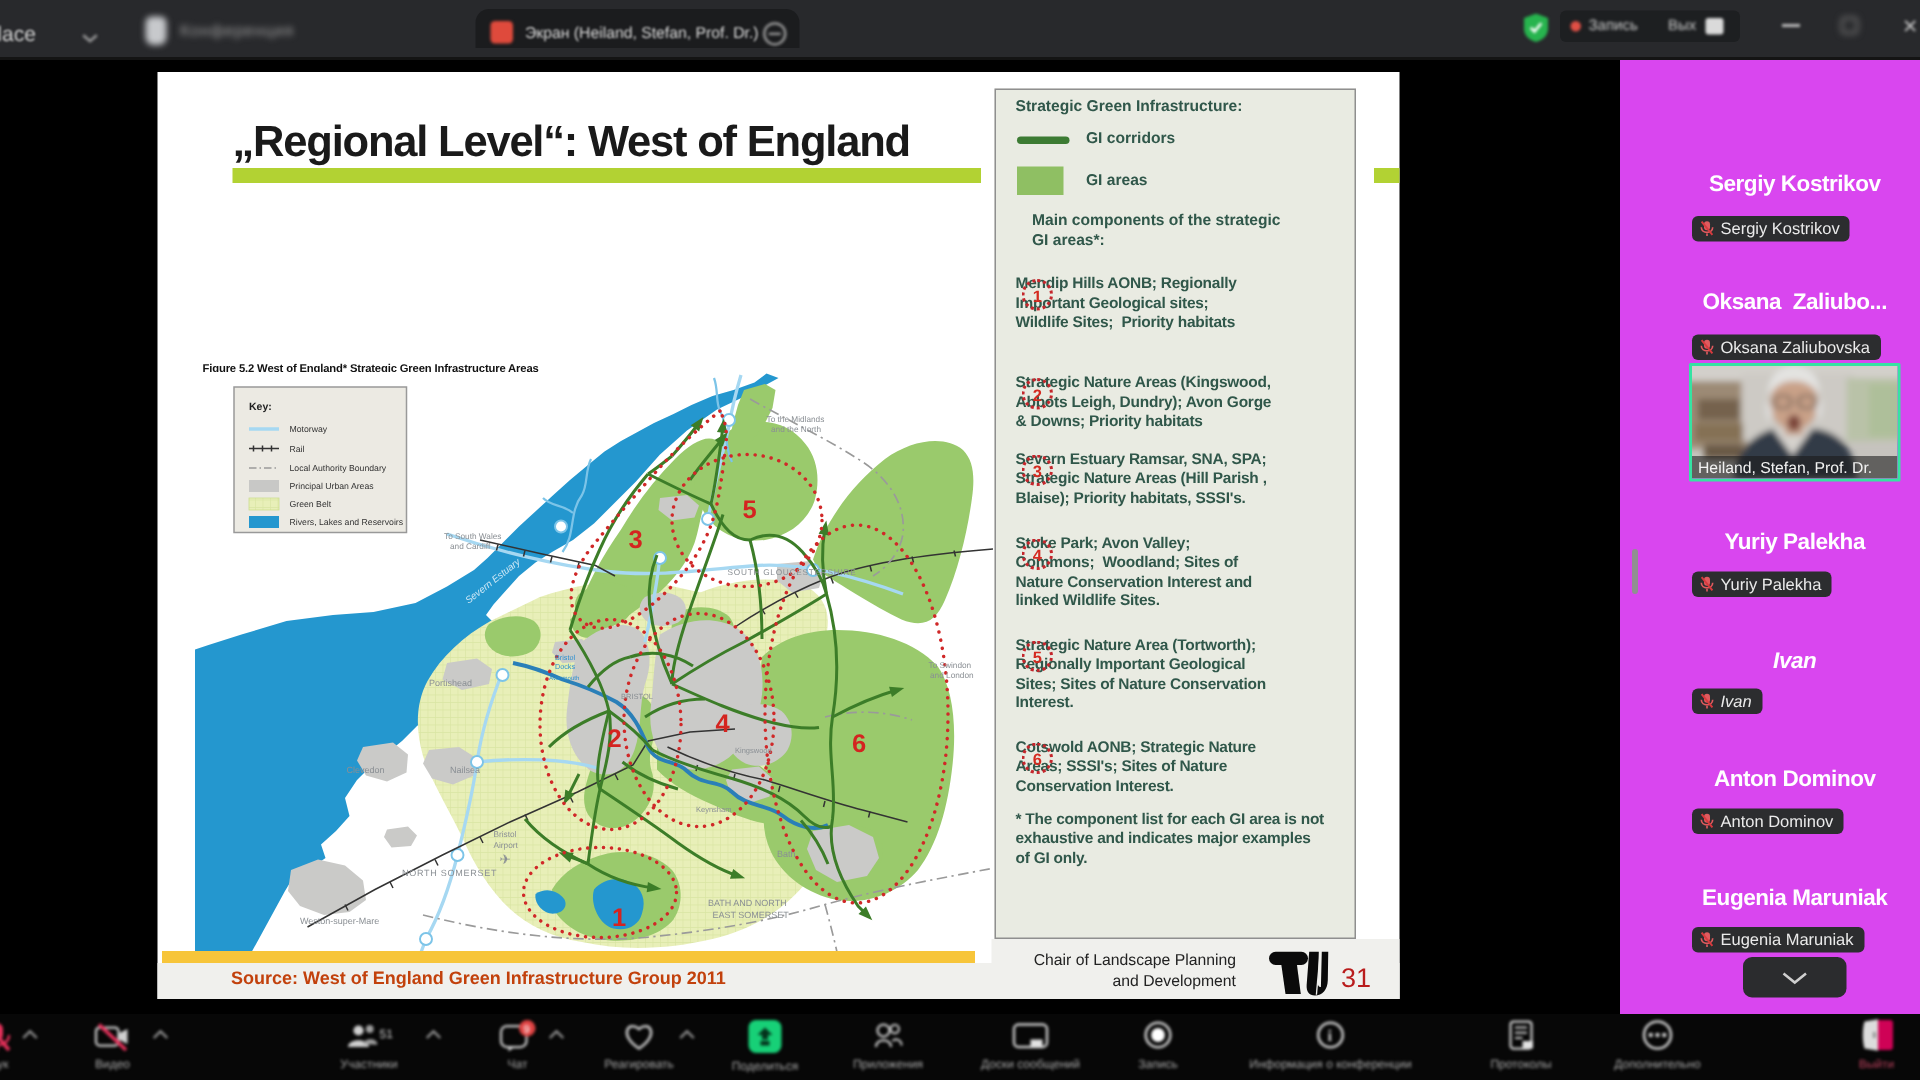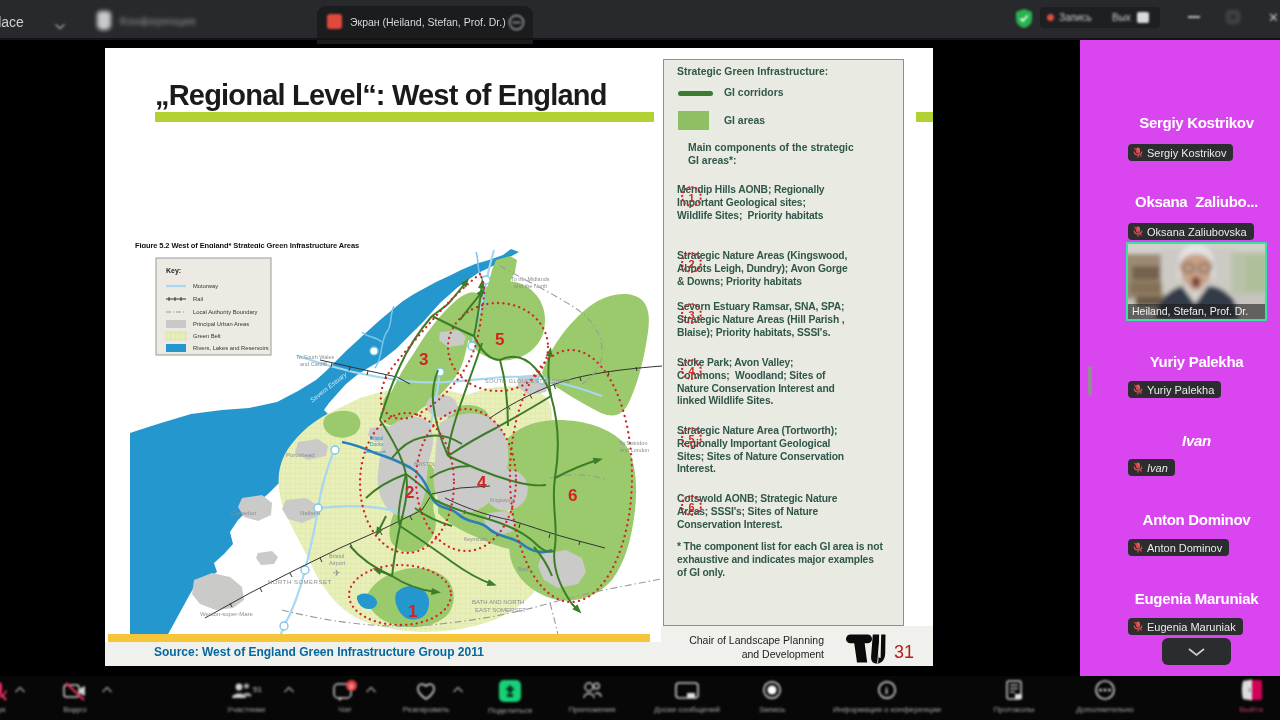--- a/index.html
+++ b/index.html
@@ -5,21 +5,21 @@
   * { margin:0; padding:0; box-sizing:border-box; }
   html,body { width:1280px; height:720px; background:#000; overflow:hidden;
     font-family:"Liberation Sans", sans-serif; }
   #screen { position:relative; width:1280px; height:720px; background:#000; }
   .abs { position:absolute; }
 
   
   #topbar { position:absolute; left:0; top:0; width:1280px; height:40px; background:#28292c; }
   #topbar .blur1 { filter:blur(1px); }
   #topbar .blur2 { filter:blur(2px); }
-  #tab { position:absolute; left:317px; top:6px; width:216px; height:38px;
+  #tab { position:absolute; left:317px; top:6px; width:216px; height:26px;
     background:#1b1c1e; border-radius:9px 9px 0 0; }
 
   
   #stage { position:absolute; left:0; top:40px; width:1088px; height:636px; background:#000; }
   #slide { position:absolute; left:105px; top:8px; width:828px; height:618px; background:#fff; }
 
   
   #rpanel { position:absolute; left:1080px; top:40px; width:200px; height:636px; background:#d946ef; }
   .tile { position:absolute; left:46px; width:141px; height:79px; }
   .ptitle { position:absolute; left:-14px; width:169px; text-align:center; color:#fff;
@@ -284,21 +284,21 @@
           </div>
         <div class="gi-item" style="top:433px;">
             <span class="gi-num">6</span>
             <span class="gi-text">Cotswold AONB; Strategic Nature<br>Areas; SSSI's; Sites of Nature<br>Conservation Interest.</span>
           </div>
         <div class="abs" style="left:13px;top:481px;width:218px;font-size:10.3px;font-weight:bold;line-height:12.9px;letter-spacing:-0.15px;"><b>*</b> The component list for each GI area is not<br>exhaustive and indicates major examples<br>of GI only.</div>
       </div>
       <div class="abs" style="left:0;top:594px;width:828px;height:24px;background:#f0f0ed;"></div>
       <div class="abs" style="left:556px;top:578px;width:272px;height:40px;background:#f0f0ed;"></div>
       <div class="abs" style="left:3px;top:585.5px;width:542px;height:8.5px;background:#f7c53a;"></div>
-      <div class="abs" style="left:49px;top:597px;font-size:12px;font-weight:600;color:#0369a1;">Source: West of England Green Infrastructure Group 2011</div>
+      <div class="abs" style="left:49px;top:597px;font-size:12px;font-weight:600;color:#c2410c;">Source: West of England Green Infrastructure Group 2011</div>
       <div class="abs" style="left:535px;top:586px;width:184px;text-align:right;font-size:10.5px;color:#222;line-height:13.5px;">Chair of Landscape Planning<br>and Development</div>
       <svg class="abs" style="left:741px;top:586px;" width="40" height="30" viewBox="0 0 40 30">
         <rect x="0" y="0.5" width="26" height="8.8" rx="4.4" fill="#0a0a0a"></rect>
         <path d="M8.2,9 L18.6,9 L21.2,28.6 L11,28.6 Z" fill="#0a0a0a"></path>
         <path d="M26.8,0.5 L33.2,0.5 L32.6,21.5 C32.6,23.3 33.4,24.2 34.6,24 L35.2,0.5 L39.5,0.5 L39.2,19.5 C39,26 35.6,29.6 30.6,29.6 C26.8,29.6 24.8,27 25.1,22.6 Z" fill="#0a0a0a"></path>
         <line x1="34.2" y1="0.5" x2="31.6" y2="29.2" stroke="#efefec" stroke-width="0.9"></line>
       </svg>
       <div class="abs" style="left:789px;top:594px;font-size:18px;color:#b91c1c;">31</div>
     </div>
   </div>

